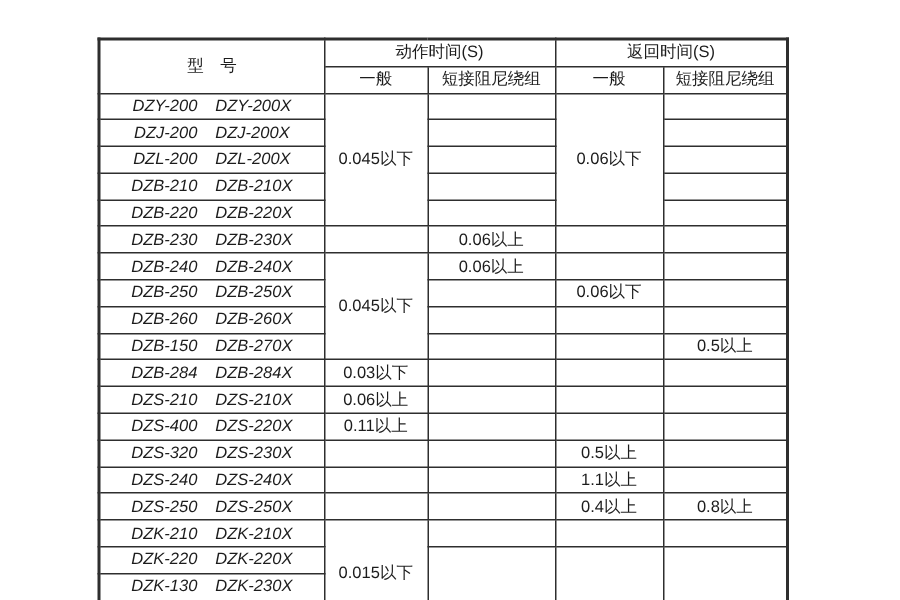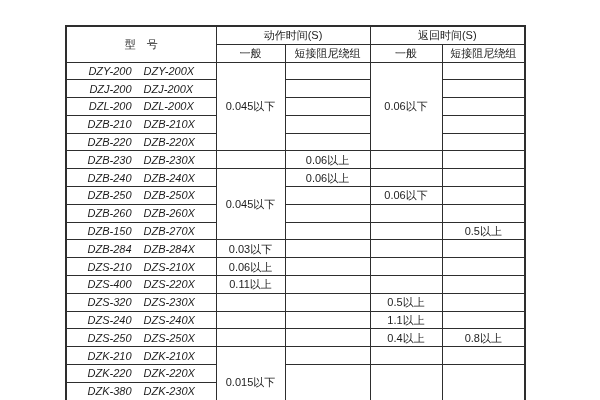--- a/index.html
+++ b/index.html
@@ -177,20 +177,20 @@
         <td></td>
         <td></td>
       </tr>
       <tr class="drow">
         <td class="model"><span class="ma">DZK-220</span><span class="mb">DZK-220X</span></td>
         <td rowspan="3"></td>
         <td rowspan="3"></td>
         <td rowspan="3"></td>
       </tr>
       <tr class="drow">
-        <td class="model"><span class="ma">DZK-380</span><span class="mb">DZK-230X</span></td>
+        <td class="model"><span class="ma">DZK-130</span><span class="mb">DZK-230X</span></td>
       </tr>
       <tr class="drow">
         <td class="model"><span class="ma">DZK-240</span><span class="mb">DZK-240X</span></td>
       </tr>
     </tbody>
   </table>
 </div>
 
 </body></html>

